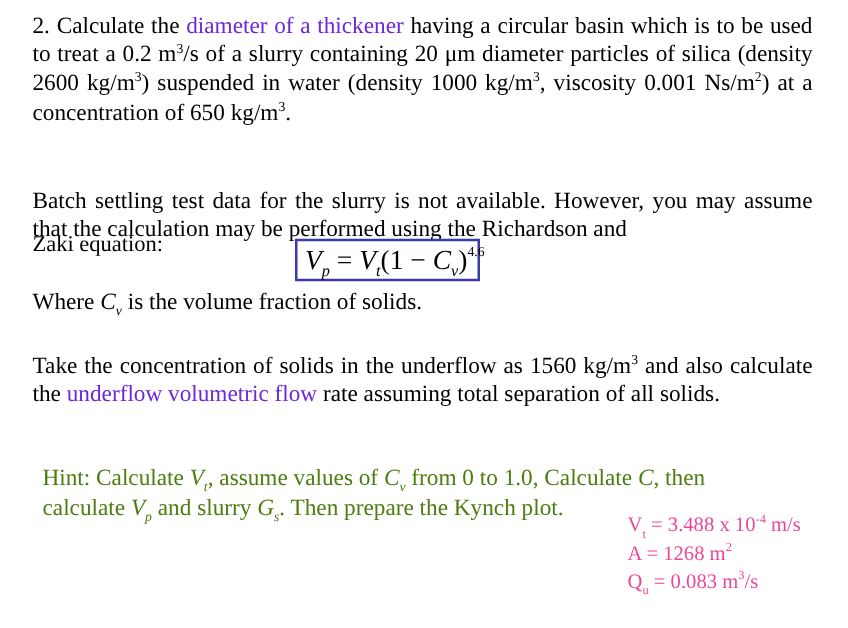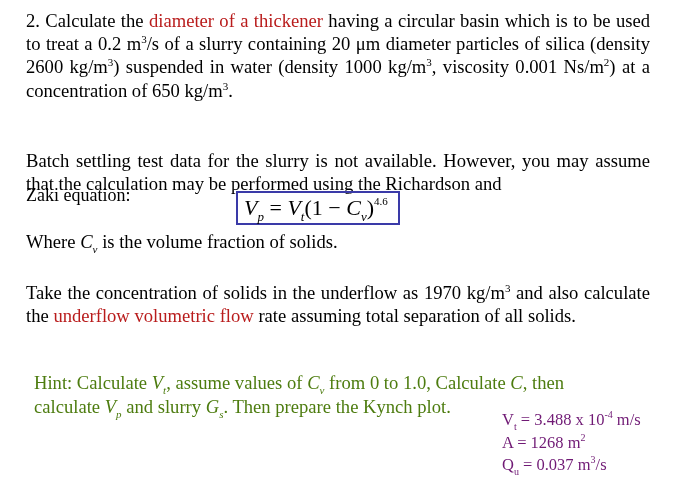--- a/index.html
+++ b/index.html
@@ -6,63 +6,63 @@
   body {
     width: 678px; height: 502px; overflow: hidden; position: relative;
     font-family: "Liberation Serif", "DejaVu Serif", serif;
     color: #000000;
   }
   .para {
     position: absolute; left: 26px; width: 624px;
     font-size: 18.6px; line-height: 23.2px;
     text-align: justify; text-align-last: left;
   }
-  .blue { color: #b91c1c; margin-top: 25px; }
+  .blue { color: #6d28d9; margin-top: 25px; }
   .red { color: #4d7c0f; }
   sup { font-size: 11px; vertical-align: 0; position: relative; top: -7px; line-height: 0; }
   sub { font-size: 11px; vertical-align: 0; position: relative; top: 5px; line-height: 0; }
   i { font-style: italic; }
 
   #p1 { top: 9px; }
   #p2 { top: 149px; }
   #zaki-line { position: absolute; left: 26px; top: 185px; font-size: 18px; }
   #eq-box {
-    position: absolute; left: 236px; top: 191px; width: 164px; height: 34px;
+    position: absolute; left: 236px; top: 191px; width: 148px; height: 34px;
     border: 2px solid #3a3aa8; box-sizing: border-box;
     font-size: 22px; line-height: 30px; padding-left: 6px; white-space: nowrap;
     font-family: "Liberation Serif", serif;
   }
   #eq-box sup { font-size: 11px; top: -10px; }
   #eq-box sub { font-size: 13px; top: 6px; }
   #where-line { position: absolute; left: 26px; top: 231px; font-size: 18.6px; }
   #p3 { top: 281px; }
   #hint { position: absolute; left: 34px; top: 371px; font-size: 18.6px; line-height: 23.5px; width: 600px; }
   #answers {
     position: absolute; left: 502px; top: 409px; font-size: 16.5px; line-height: 22.5px;
-    color: #701a75;
+    color: #ec4899;
   }
   #answers sub, #answers sup { font-size: 10px; }
 </style>
 </head>
 <body>
 
 <div class="para" id="p1"><span>2.</span> <span>Calculate the </span><span class="blue">diameter of a thickener</span><span> having a circular basin which is to be used to treat a 0.2 m</span><sup>3</sup><span>/s of a slurry containing 20 μm diameter particles of silica (density 2600 kg/m</span><sup>3</sup><span>) suspended in water (density 1000 kg/m</span><sup>3</sup><span>, viscosity 0.001 Ns/m</span><sup>2</sup><span>)  at a concentration of 650 kg/m</span><sup>3</sup><span>.</span></div>
 
 <div class="para" id="p2">Batch settling test data for the slurry is not available. However, you may assume that the calculation may be performed using the Richardson and</div>
 
 <div id="zaki-line">Zaki equation:</div>
 
 <div id="eq-box"><i>V</i><sub><i>p</i></sub><span> = </span><i>V</i><sub><i>t</i></sub><span>(1 − </span><i>C</i><sub><i>v</i></sub><span>)</span><sup>4.6</sup></div>
 
 <div id="where-line"><span>Where  </span><i>C</i><sub><i>v</i></sub><span> is the volume fraction of solids.</span></div>
 
-<div class="para" id="p3"><span>Take the concentration of solids in the underflow as 1970 kg/m</span><sup>3</sup><span> and also calculate the </span><span class="blue">underflow volumetric flow</span><span> rate assuming total separation of all solids.</span></div>
+<div class="para" id="p3"><span>Take the concentration of solids in the underflow as 1560 kg/m</span><sup>3</sup><span> and also calculate the </span><span class="blue">underflow volumetric flow</span><span> rate assuming total separation of all solids.</span></div>
 
 <div id="hint">
   <div class="red"><span>Hint: Calculate </span><i>V</i><sub><i>t</i></sub><span>, assume values of </span><i>C</i><sub><i>v</i></sub><span> from 0 to 1.0, Calculate </span><i>C</i><span>, then</span></div>
   <div class="red"><span>calculate </span><i>V</i><sub><i>p</i></sub><span> and slurry </span><i>G</i><sub><i>s</i></sub><span>. Then prepare the Kynch plot.</span></div>
 </div>
 
 <div id="answers">
   <div><span>V</span><sub>t</sub><span> = 3.488 x 10</span><sup>-4</sup><span> m/s</span></div>
   <div><span>A</span><span> = 1268 m</span><sup>2</sup></div>
-  <div><span>Q</span><sub>u</sub><span> = 0.037 m</span><sup>3</sup><span>/s</span></div>
+  <div><span>Q</span><sub>u</sub><span> = 0.083 m</span><sup>3</sup><span>/s</span></div>
 </div>
 
 </body></html>

